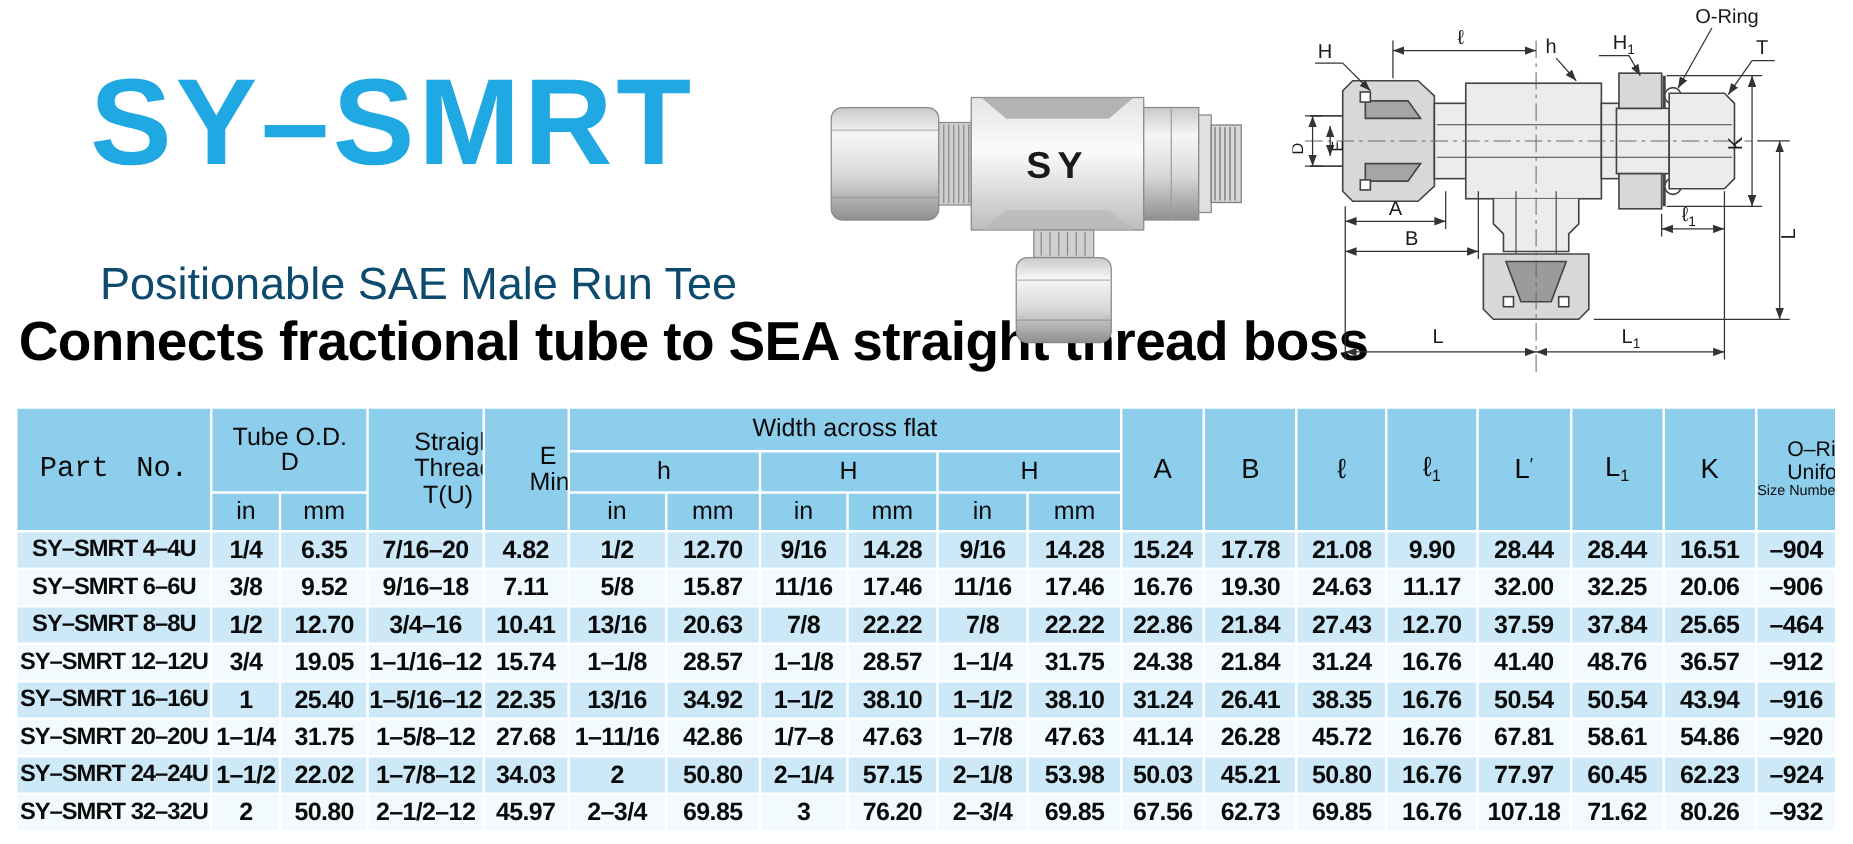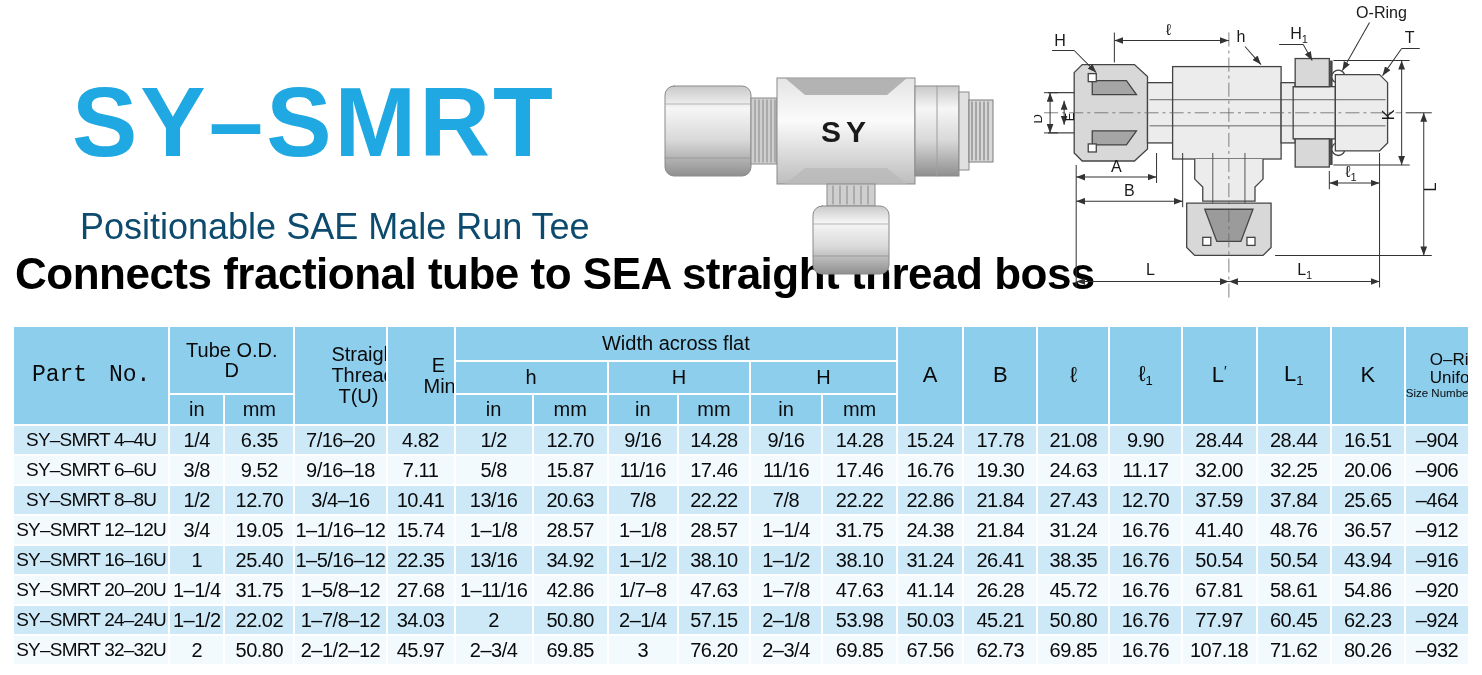--- a/index.html
+++ b/index.html
@@ -3,21 +3,21 @@
 <meta charset="utf-8">
 <style>
   html,body{margin:0;padding:0;}
   body{
     width:1482px;height:675px;position:relative;overflow:hidden;
     background:#ffffff;color:#111;
     font-family:"Liberation Sans","DejaVu Sans",sans-serif;
     --blue:#1fa8e1; --hdr:#8dceec; --rowA:#cde9f8; --rowB:#f3fafd;
   }
   .title{
-    position:absolute;left:72px;top:69px;
+    position:absolute;left:72px;top:44px;
     font-size:98px;font-weight:bold;color:var(--blue);letter-spacing:3px;line-height:1.1;
   }
   .subtitle{
     position:absolute;left:80px;top:206px;
     font-size:36px;color:#0c4a6e;letter-spacing:0px;
   }
   .tagline{
     position:absolute;left:15px;top:249px;
     font-size:44px;font-weight:bold;color:#000;letter-spacing:-0.5px;
   }
@@ -29,21 +29,21 @@
     border-collapse:separate;border-spacing:2px;table-layout:fixed;
   }
   table.spec th, table.spec td{
     padding:0;text-align:center;vertical-align:middle;
     white-space:nowrap;overflow:hidden;
   }
   thead th{
     background:var(--hdr);font-weight:400;font-size:20px;line-height:1.02;color:#0a0a0a;
   }
   thead tr.r1{height:33px;} thead tr.r2{height:31px;} thead tr.r3{height:29px;}
-  tbody tr{height:28px;}
+  tbody tr{height:28px;font-weight:bold;}
   tbody td{font-size:20px;letter-spacing:-0.5px;color:#0a0a0a;}
   tbody tr.row-odd td{background:var(--rowA);}
   tbody tr.row-even td{background:var(--rowB);}
   td.part{text-align:left;padding-left:5px;font-size:19px;letter-spacing:-0.8px;}
   th.partno{font-size:23px;word-spacing:8px;font-family:Liberation Mono, monospace;}
   th.letter{font-size:22px;}
   th.small3 div{line-height:1.05;padding-left:36px;}
   .oring-line{font-size:17px;line-height:1.05;margin-left:24px;}
   .oring-small{font-size:11.5px;line-height:1.1;}
   sub.u1{font-size:13px;vertical-align:-4px;}

